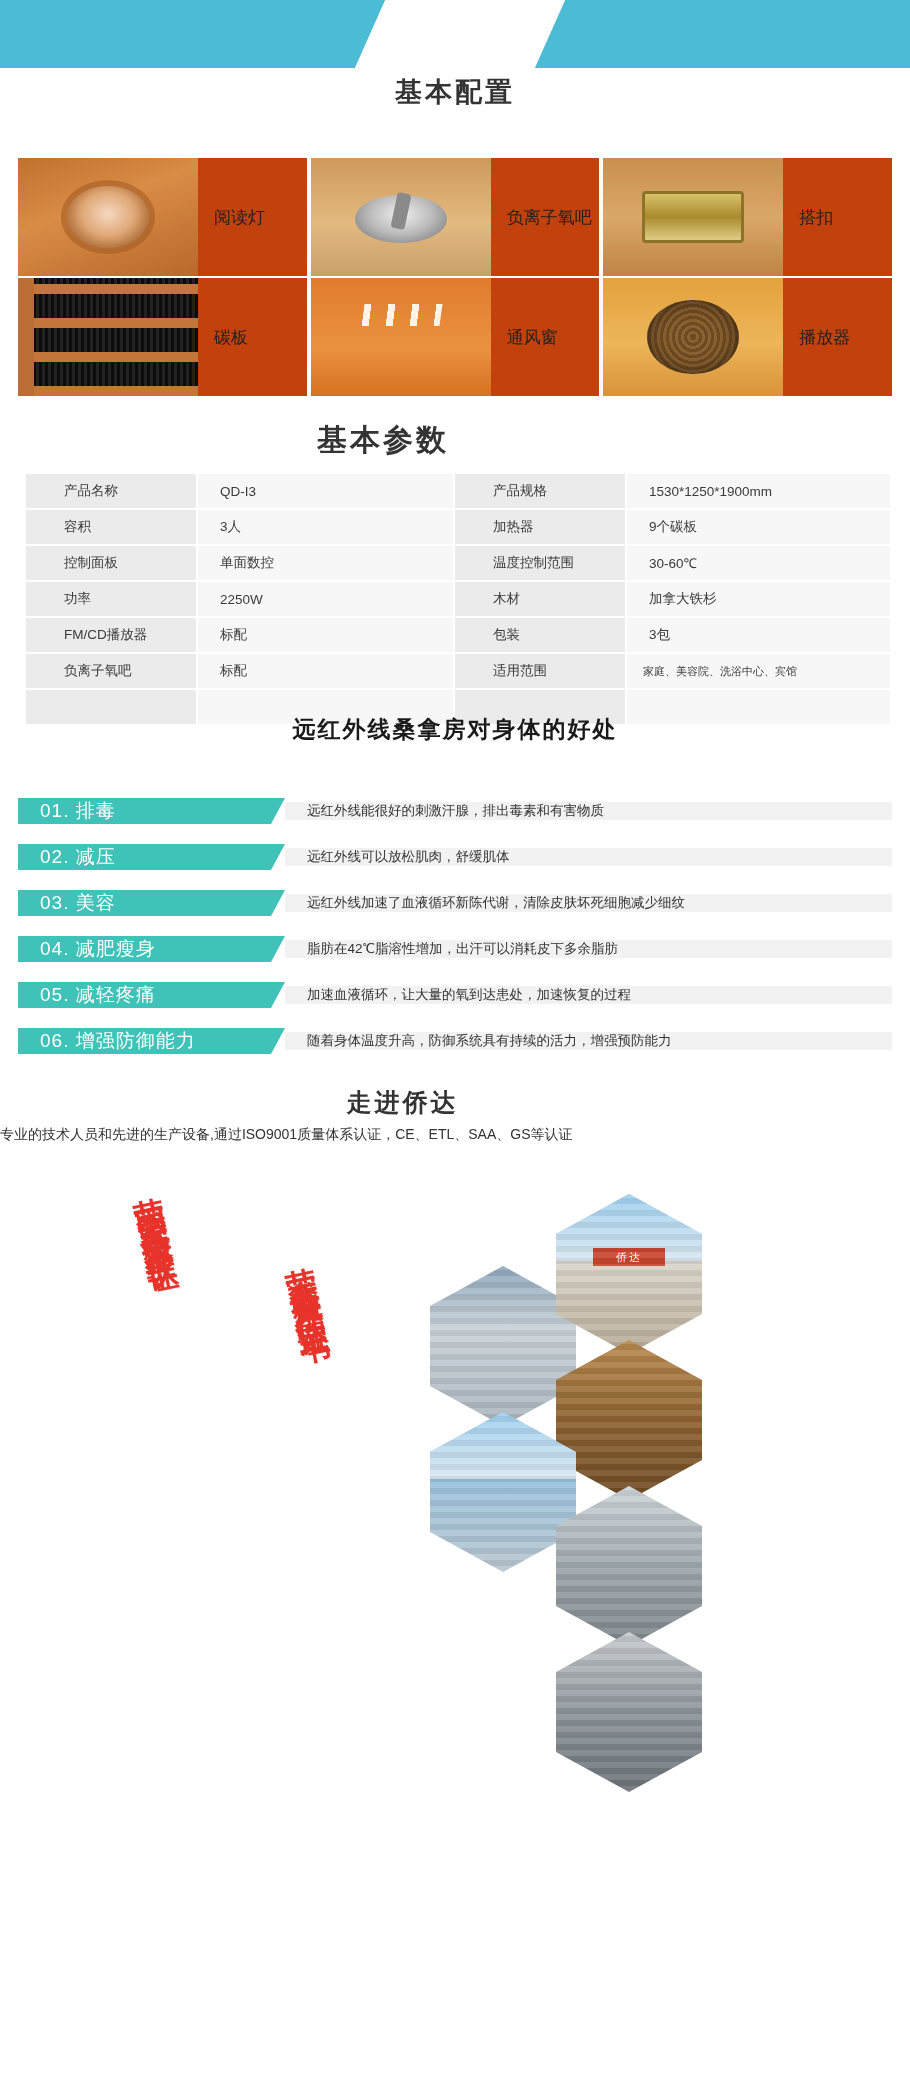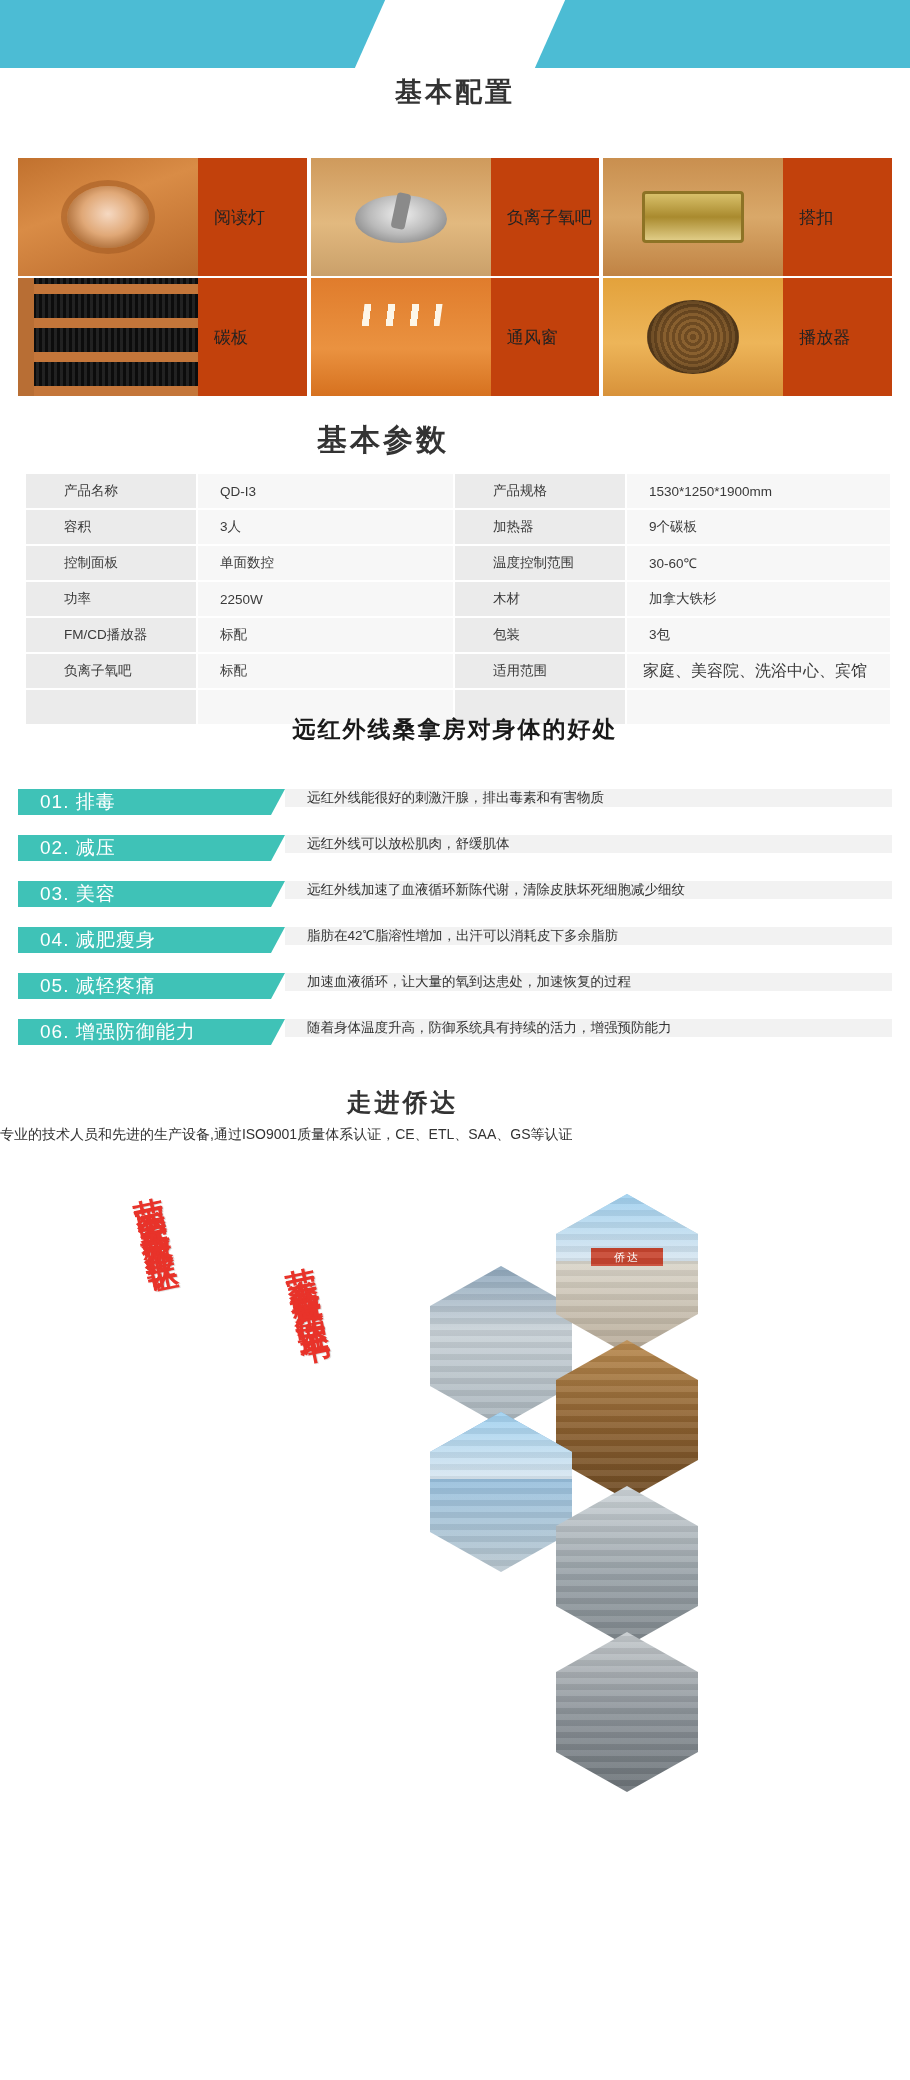--- a/index.html
+++ b/index.html
@@ -205,34 +205,34 @@
     font-size: 13.5px;
     color: #3a3a3a;
   }
   .p-val {
     background: #f7f7f7;
     display: flex; align-items: center;
     padding-left: 22px;
     font-size: 13.5px;
     color: #3a3a3a;
   }
-  .p-val.small { font-size: 16px; padding-left: 16px; }
+  .p-val.small { font-size: 11px; padding-left: 16px; }
   .p-empty { background: #ebebeb; }
   .p-empty.light { background: #f7f7f7; }
 
   
   .benefits {
     position: absolute;
     top: 789px;
     left: 18px;
     width: 874px;
   }
   .benefit-row {
     display: flex;
-    align-items: flex-start;
+    align-items: center;
     height: 44px;
     margin-bottom: 2px;
   }
   .benefit-left {
     width: 245px;
     flex: 0 0 245px;
     background: #3fc2b7;
     color: #fff;
     display: flex;
     align-items: center;
@@ -276,24 +276,25 @@
   
   .hex-wrap {
     position: absolute;
     top: 1180px;
     left: 430px;
     width: 320px;
     height: 560px;
   }
   .hex {
     position: absolute;
-    width: 142px;
+    width: 122px;
     height: 160px;
     clip-path: polygon(50% 0%, 100% 25%, 100% 75%, 50% 100%, 0% 75%, 0% 25%);
     overflow: hidden;
+    padding-left: 24px;
   }
   .hex-office   { left: 0px;   top: 86px;  background: linear-gradient(180deg,#8fa8bd 0%, #c9d2d8 40%, #a9b4bb 100%); }
   .hex-building { left: 126px; top: 14px;  background: linear-gradient(180deg,#9ecbe8 0%, #d9d4c8 45%, #b6a996 100%); }
   .hex-wood     { left: 126px; top: 160px; background: linear-gradient(180deg,#b98a4f 0%, #8a5f2f 55%, #6d4a23 100%); }
   .hex-aerial   { left: 0px;   top: 232px; background: linear-gradient(180deg,#6fa8d8 0%, #9fc3dd 50%, #b9c6ce 100%); }
   .hex-factory  { left: 126px; top: 306px; background: linear-gradient(180deg,#cfd6da 0%, #9aa3a9 55%, #7d858a 100%); }
   .hex-machine  { left: 126px; top: 452px; background: linear-gradient(180deg,#c6cbce 0%, #8d949a 50%, #6b7277 100%); }
   .hex::after {
     content:"";
     position:absolute; inset:0;

